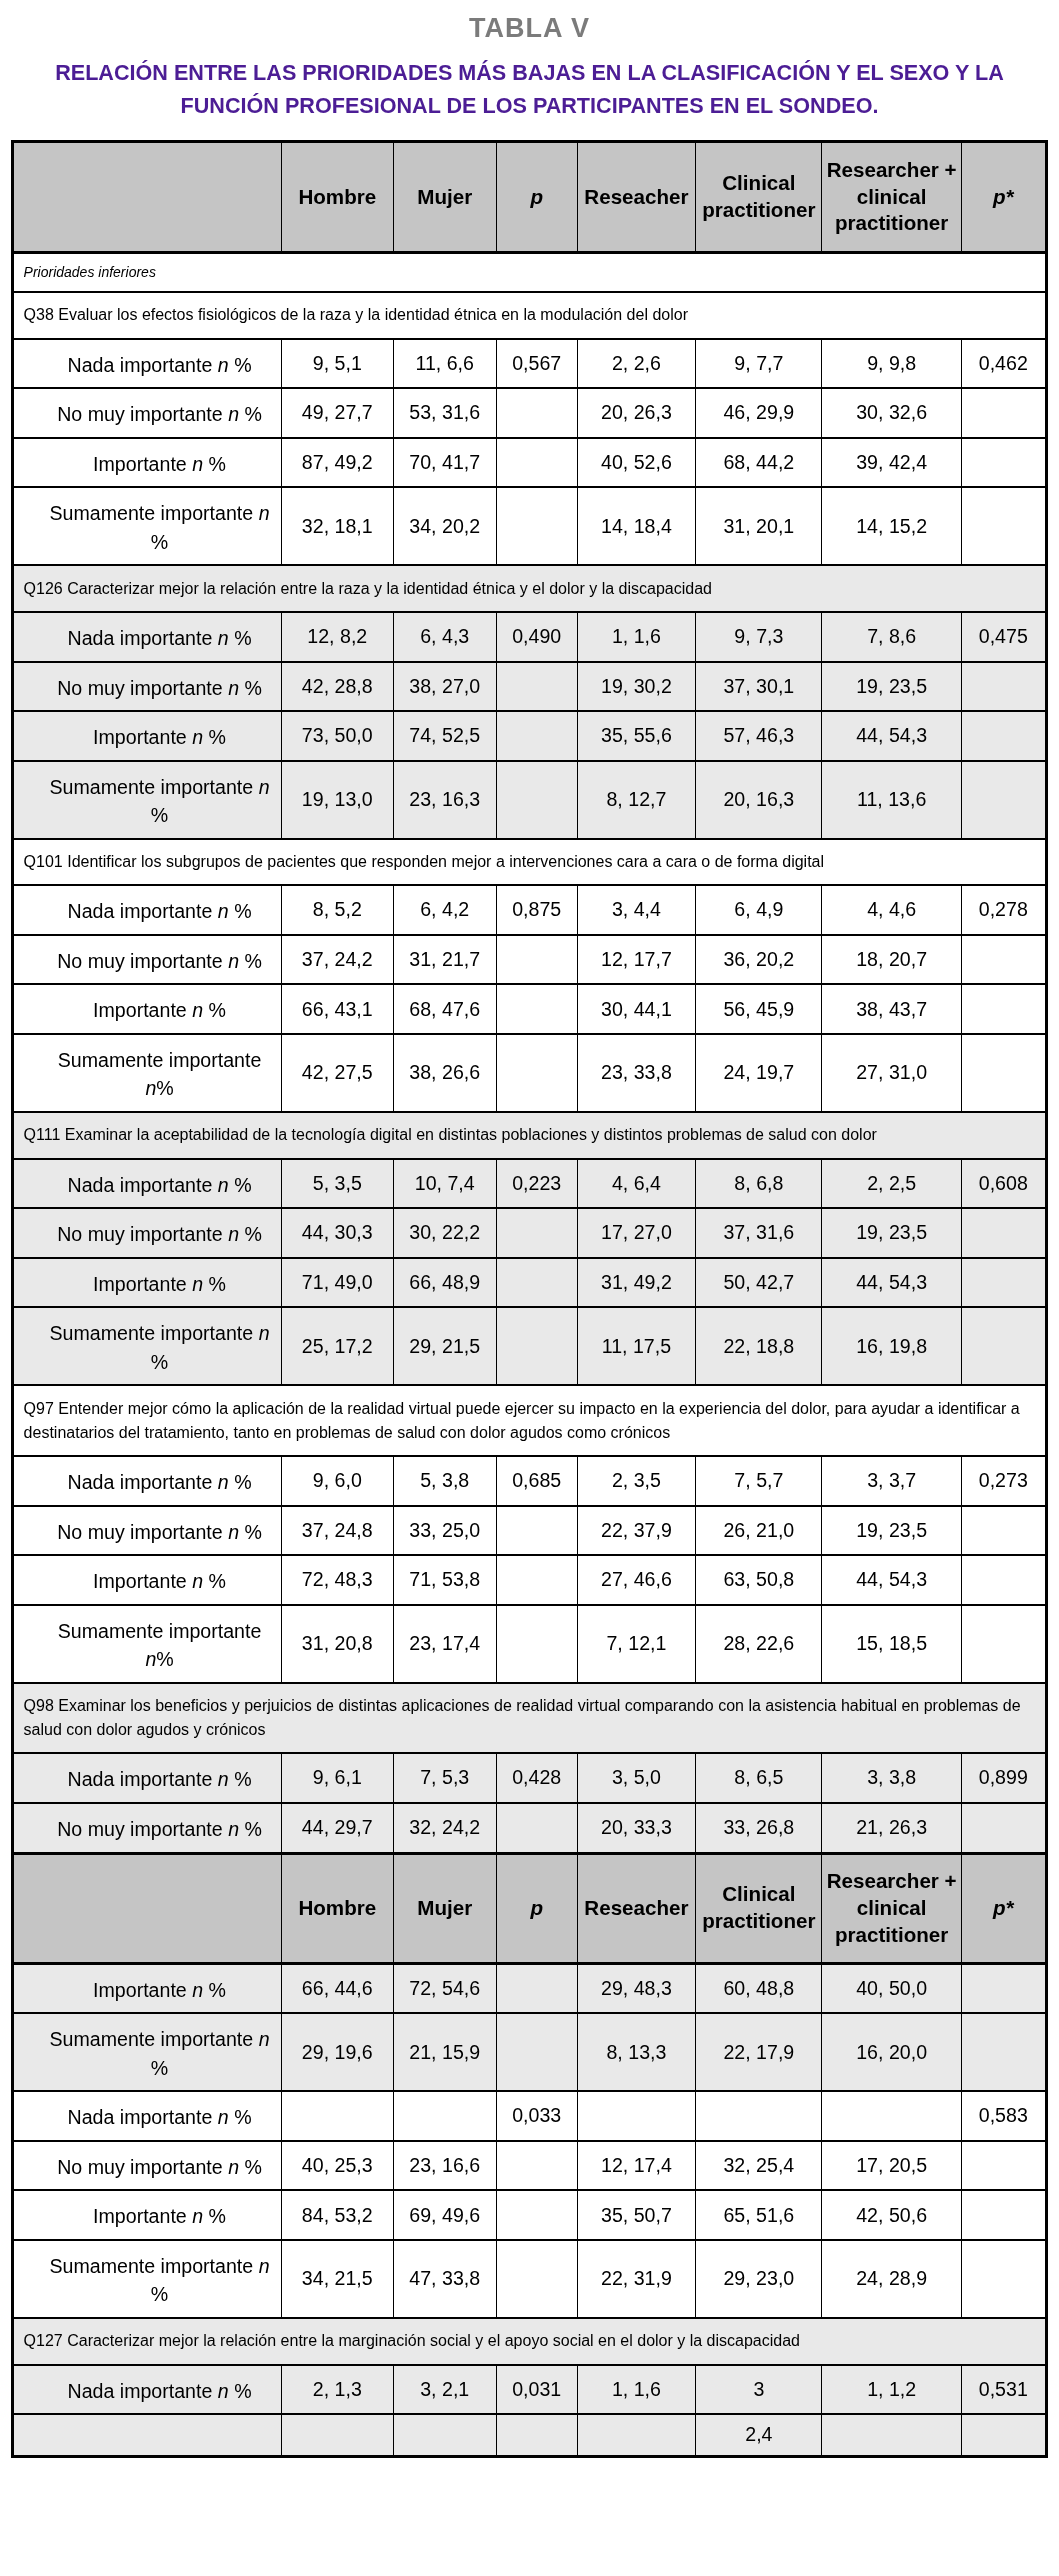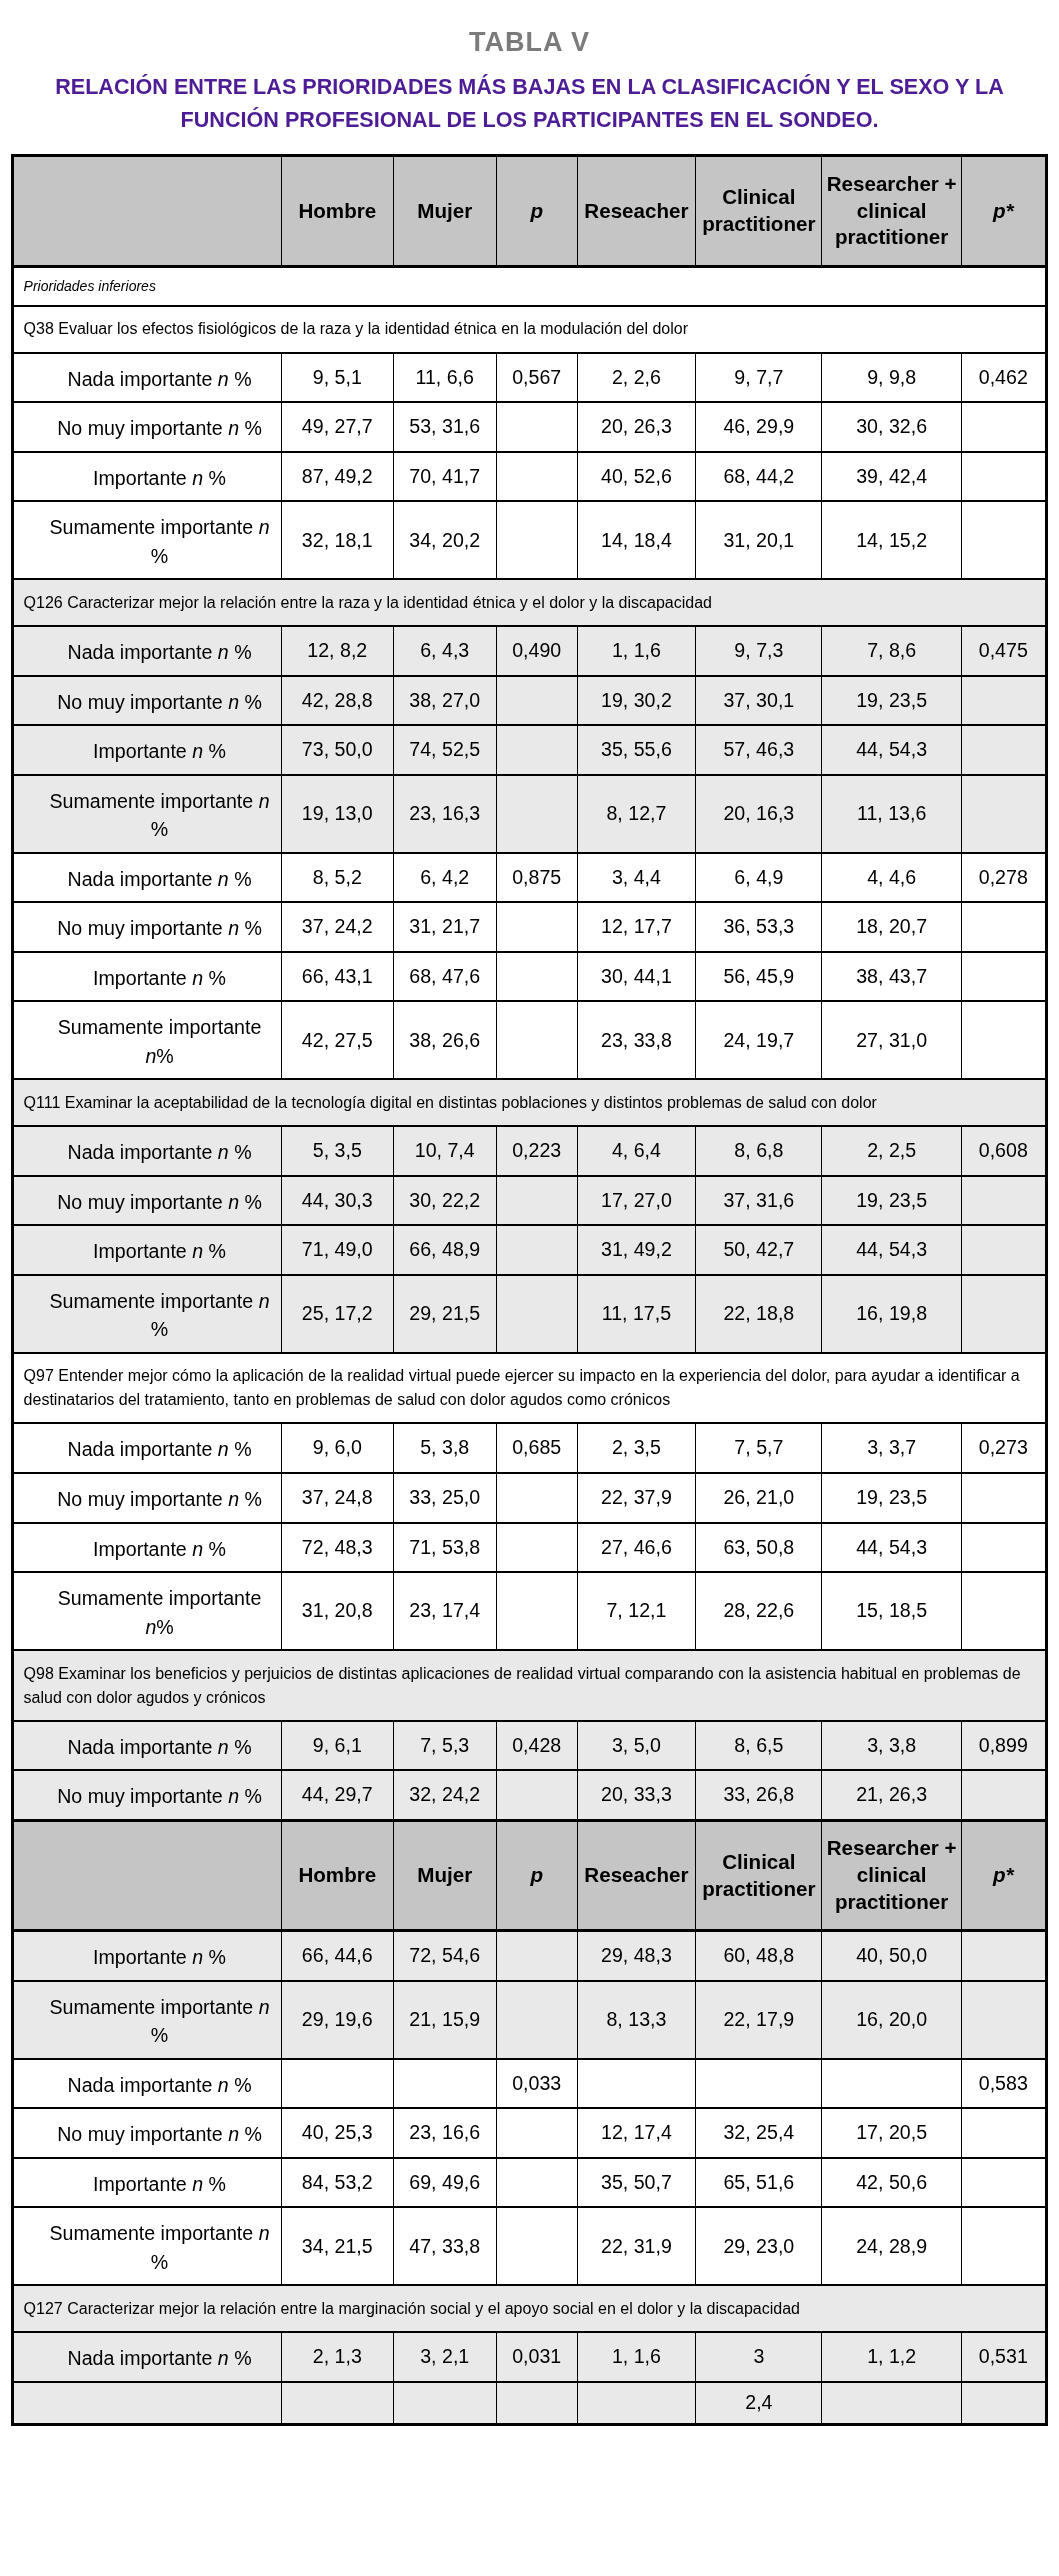--- a/index.html
+++ b/index.html
@@ -1,20 +1,20 @@
 <!DOCTYPE html>
 <html style="font-size:8.2px"><head>
 <meta charset="utf-8">
 <style>
   html,body{margin:0;padding:0;background:#ffffff;}
   body{width:1059px;font-family:"Liberation Sans",sans-serif;color:#000;}
   .page{padding:8.2px 11.3px 31px 11.3px;}
 
   .title-block{text-align:center;font-weight:bold;}
-  .title-main{font-size:27px;color:#7b7b7b;letter-spacing:1px;margin-top:19px;}
+  .title-main{font-size:27px;color:#7b7b7b;letter-spacing:1px;margin-top:5px;}
   .title-sub{font-size:21.6px;color:#4c1d95;line-height:1.5;margin:13px auto 0 auto;max-width:1020px;}
 
   table.tabla{border-collapse:collapse;width:100%;table-layout:fixed;margin-top:18.5px;border:3.1px solid #000;}
   col.c-label{width:26%;}
   col.c-hombre{width:10.8%;}
   col.c-mujer{width:10%;}
   col.c-p{width:7.8%;}
   col.c-res{width:11.5%;}
   col.c-clin{width:12.2%;}
   col.c-resclin{width:13.5%;}
@@ -151,37 +151,40 @@
         <tr class="data-row shaded">
           <td class="label-cell">Sumamente importante <i>n</i> %</td>
           <td class="value-cell">19, 13,0</td>
           <td class="value-cell">23, 16,3</td>
           <td class="value-cell"></td>
           <td class="value-cell">8, 12,7</td>
           <td class="value-cell">20, 16,3</td>
           <td class="value-cell">11, 13,6</td>
           <td class="value-cell"></td>
         </tr>
+        <tr class="section-row plain">
+          <td colspan="8">Q101 Identificar los subgrupos de pacientes que responden mejor a intervenciones cara a cara o de forma digital</td>
+        </tr>
         <tr class="data-row plain">
           <td class="label-cell">Nada importante <i>n</i> %</td>
           <td class="value-cell">8, 5,2</td>
           <td class="value-cell">6, 4,2</td>
           <td class="value-cell">0,875</td>
           <td class="value-cell">3, 4,4</td>
           <td class="value-cell">6, 4,9</td>
           <td class="value-cell">4, 4,6</td>
           <td class="value-cell">0,278</td>
         </tr>
         <tr class="data-row plain">
           <td class="label-cell">No muy importante <i>n</i> %</td>
           <td class="value-cell">37, 24,2</td>
           <td class="value-cell">31, 21,7</td>
           <td class="value-cell"></td>
           <td class="value-cell">12, 17,7</td>
-          <td class="value-cell">36, 53,3</td>
+          <td class="value-cell">36, 20,2</td>
           <td class="value-cell">18, 20,7</td>
           <td class="value-cell"></td>
         </tr>
         <tr class="data-row plain">
           <td class="label-cell">Importante <i>n</i> %</td>
           <td class="value-cell">66, 43,1</td>
           <td class="value-cell">68, 47,6</td>
           <td class="value-cell"></td>
           <td class="value-cell">30, 44,1</td>
           <td class="value-cell">56, 45,9</td>

